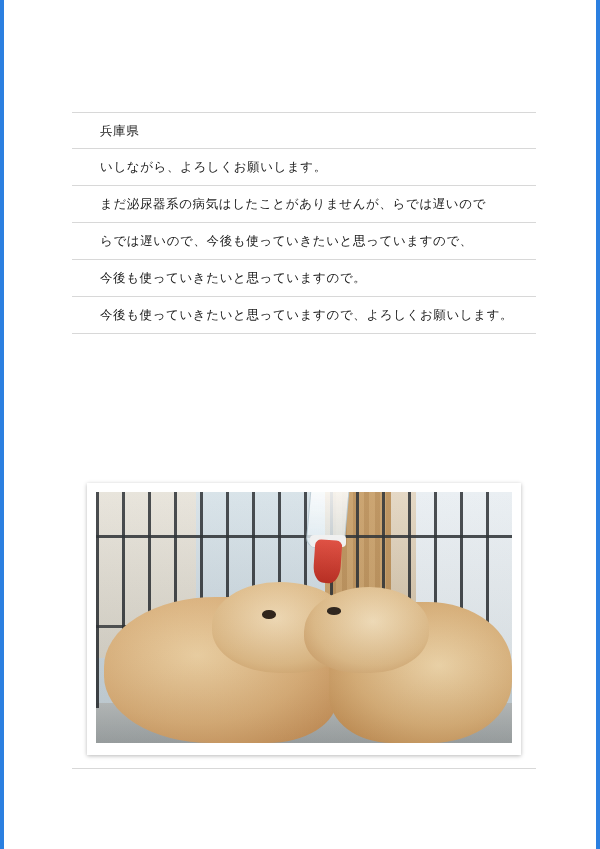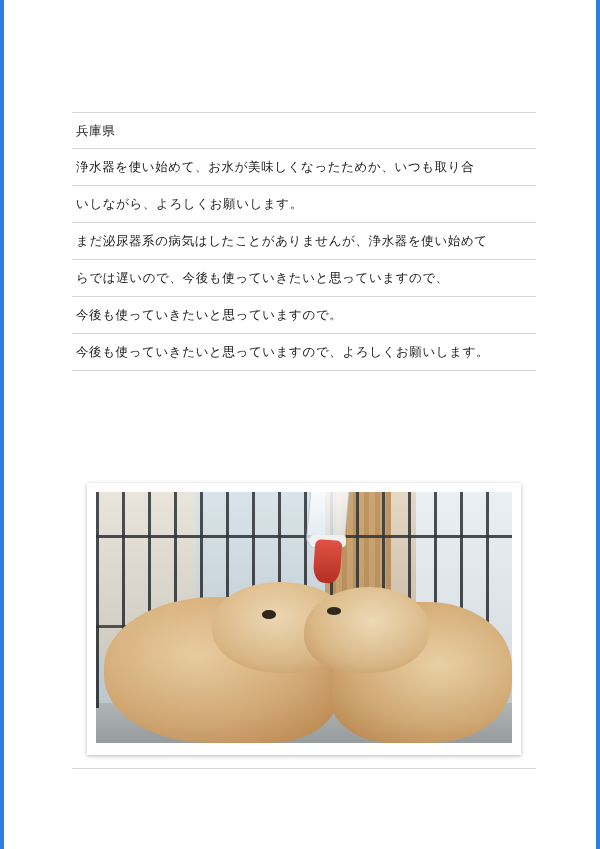--- a/index.html
+++ b/index.html
@@ -39,20 +39,21 @@
     white-space: nowrap;
     overflow: hidden;
   }
   .line.first {
     border-top: 1px solid #d8d8d8;
   }
   .line .txt {
     display: inline-block;
     padding-left: 4px;
     vertical-align: middle;
+    margin-left: 24px;
   }
   .photo-area {
     position: absolute;
     left: 68px;
     top: 483px;
     width: 464px;
     height: 285px;
   }
   .photo-frame {
     position: absolute;
@@ -179,23 +180,22 @@
     pointer-events: none;
   }
 </style>
 </head>
 <body>
 
 <div class="page">
 
   <div class="letter">
     <div class="line first"><span class="txt">兵庫県</span></div>
-    <div class="line"><span class="txt">浄水器を使い始めて、お水が美味しくなったためか、いつも取り合</span></div>
     <div class="line"><span class="txt">いしながら、よろしくお願いします。</span></div>
-    <div class="line"><span class="txt">まだ泌尿器系の病気はしたことがありませんが、浄水器を使い始めて</span></div>
+    <div class="line"><span class="txt">まだ泌尿器系の病気はしたことがありませんが、らでは遅いので</span></div>
     <div class="line"><span class="txt">らでは遅いので、今後も使っていきたいと思っていますので、</span></div>
     <div class="line"><span class="txt">今後も使っていきたいと思っていますので。</span></div>
     <div class="line"><span class="txt">今後も使っていきたいと思っていますので、よろしくお願いします。</span></div>
   </div>
 
   <div class="photo-area">
     <div class="photo-frame">
       <div class="photo">
         <div class="sky-wall"></div>
         <div class="wall-left"></div>

